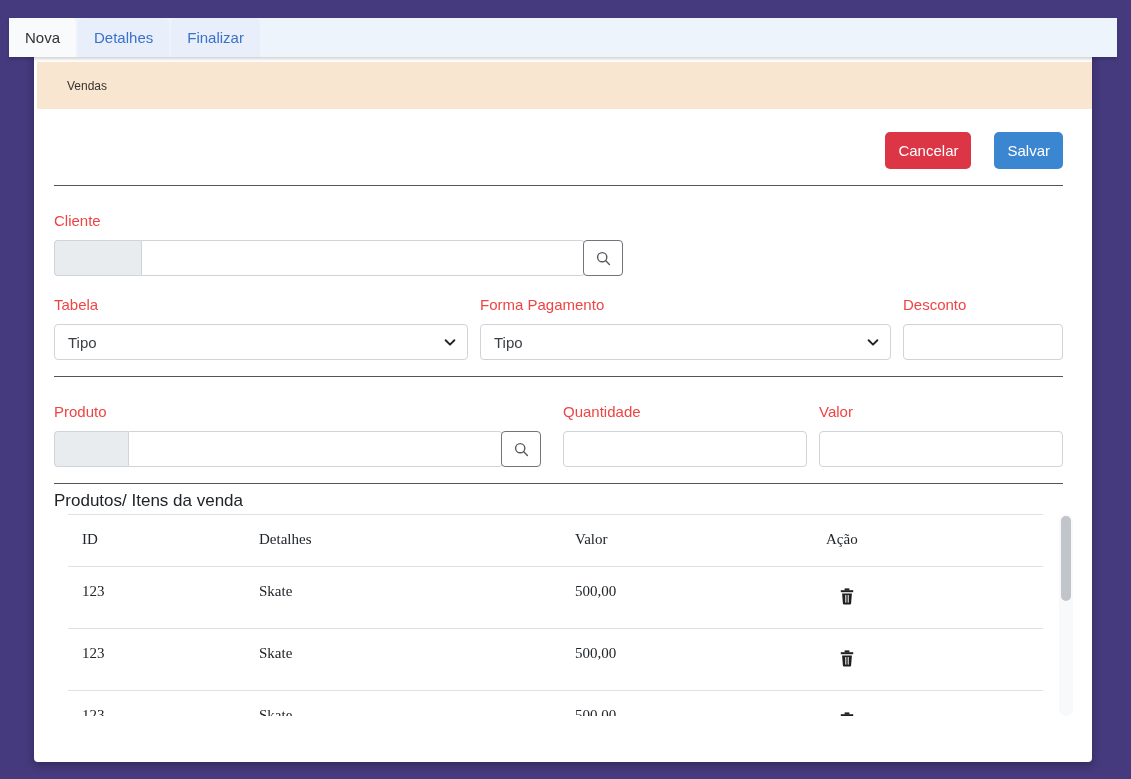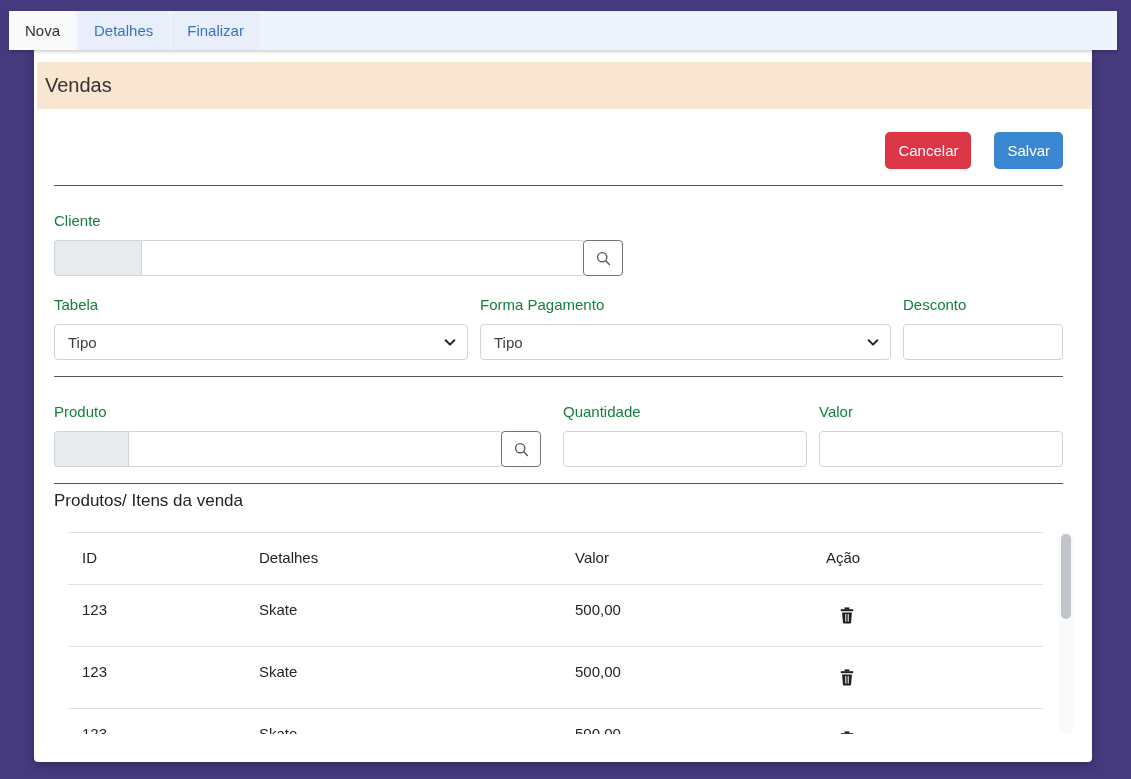--- a/index.html
+++ b/index.html
@@ -20,21 +20,21 @@
   html,body{width:1131px;height:779px;}
   body{
     font-family:"Liberation Sans", sans-serif;
     background:var(--page-bg);
     position:relative;
     overflow:hidden;
     color:#212529;
   }
   
   .tabbar{
-    position:absolute;left:9px;top:11px;width:1108px;height:39px;
+    position:absolute;left:9px;top:18px;width:1108px;height:39px;
     background:var(--tabbar-bg);
     display:flex;align-items:stretch;
     box-shadow:0 2px 3px rgba(0,0,0,0.18);
     z-index:3;
   }
   .tab{
     display:flex;align-items:center;
     padding:0 16px;margin-right:2px;
     font-size:15px;font-weight:500;
     color:var(--tab-link);
@@ -53,41 +53,41 @@
     border-radius:0 0 4px 4px;
     box-shadow:0 3px 8px rgba(0,0,0,0.28);
     z-index:2;
     overflow:hidden;
   }
   .card-header{
     margin:12px 0 0 3px;
     height:47px;
     background:var(--header-bg);
     display:flex;align-items:center;
-    padding-left:8px;
-    font-size:20px;font-weight:500;color:#373231;
+    padding-left:30px;
+    font-size:12px;font-weight:500;color:#373231;
   }
   .content{padding:0 29px 0 20px;}
   
   .btn-row{margin-top:23px;display:flex;justify-content:flex-end;gap:23px;}
   .btn{
     height:37px;border:none;border-radius:5px;
     padding:0 13px;font-size:15px;color:#ffffff;
     font-family:"Liberation Sans", sans-serif;
     cursor:pointer;
   }
   .btn.danger{background:var(--danger);}
   .btn.primary{background:var(--primary);}
   hr.divider{
     border:none;border-top:1px solid #555555;
     margin:16px 0 0 0;
   }
   
   label.field-label{
-    display:block;font-size:15px;color:#15803d;
+    display:block;font-size:15px;color:#ef4444;
     line-height:18px;margin-bottom:10px;
   }
   .section-cliente{margin-top:26px;}
   .input-group{display:flex;align-items:stretch;height:36px;}
   .input-group .prefix{
     background:var(--prefix-bg);
     border:1px solid var(--border);
     border-right:none;
     border-radius:4px 0 0 4px;
     height:36px;
@@ -130,21 +130,21 @@
     appearance:none;-webkit-appearance:none;background:#fff;outline:none;cursor:pointer;
   }
   .select-wrap .chev{
     position:absolute;right:11px;top:11px;pointer-events:none;line-height:0;
   }
   
   .items-title{
     margin-top:4px;font-size:17px;font-weight:500;color:#212529;line-height:26px;
   }
   .table-wrap{
-    position:relative;margin:18px -10px 0 14px;height:202px;overflow:hidden;
+    position:relative;margin:0 -10px 0 14px;height:202px;overflow:hidden;font-family:Liberation Serif, serif;
   }
   table.items{
     width:975px;border-collapse:collapse;table-layout:fixed;
   }
   table.items col.c1{width:177px;}
   table.items col.c2{width:316px;}
   table.items col.c3{width:251px;}
   table.items col.c4{width:231px;}
   table.items th{
     text-align:left;font-size:15px;font-weight:500;color:#212529;

